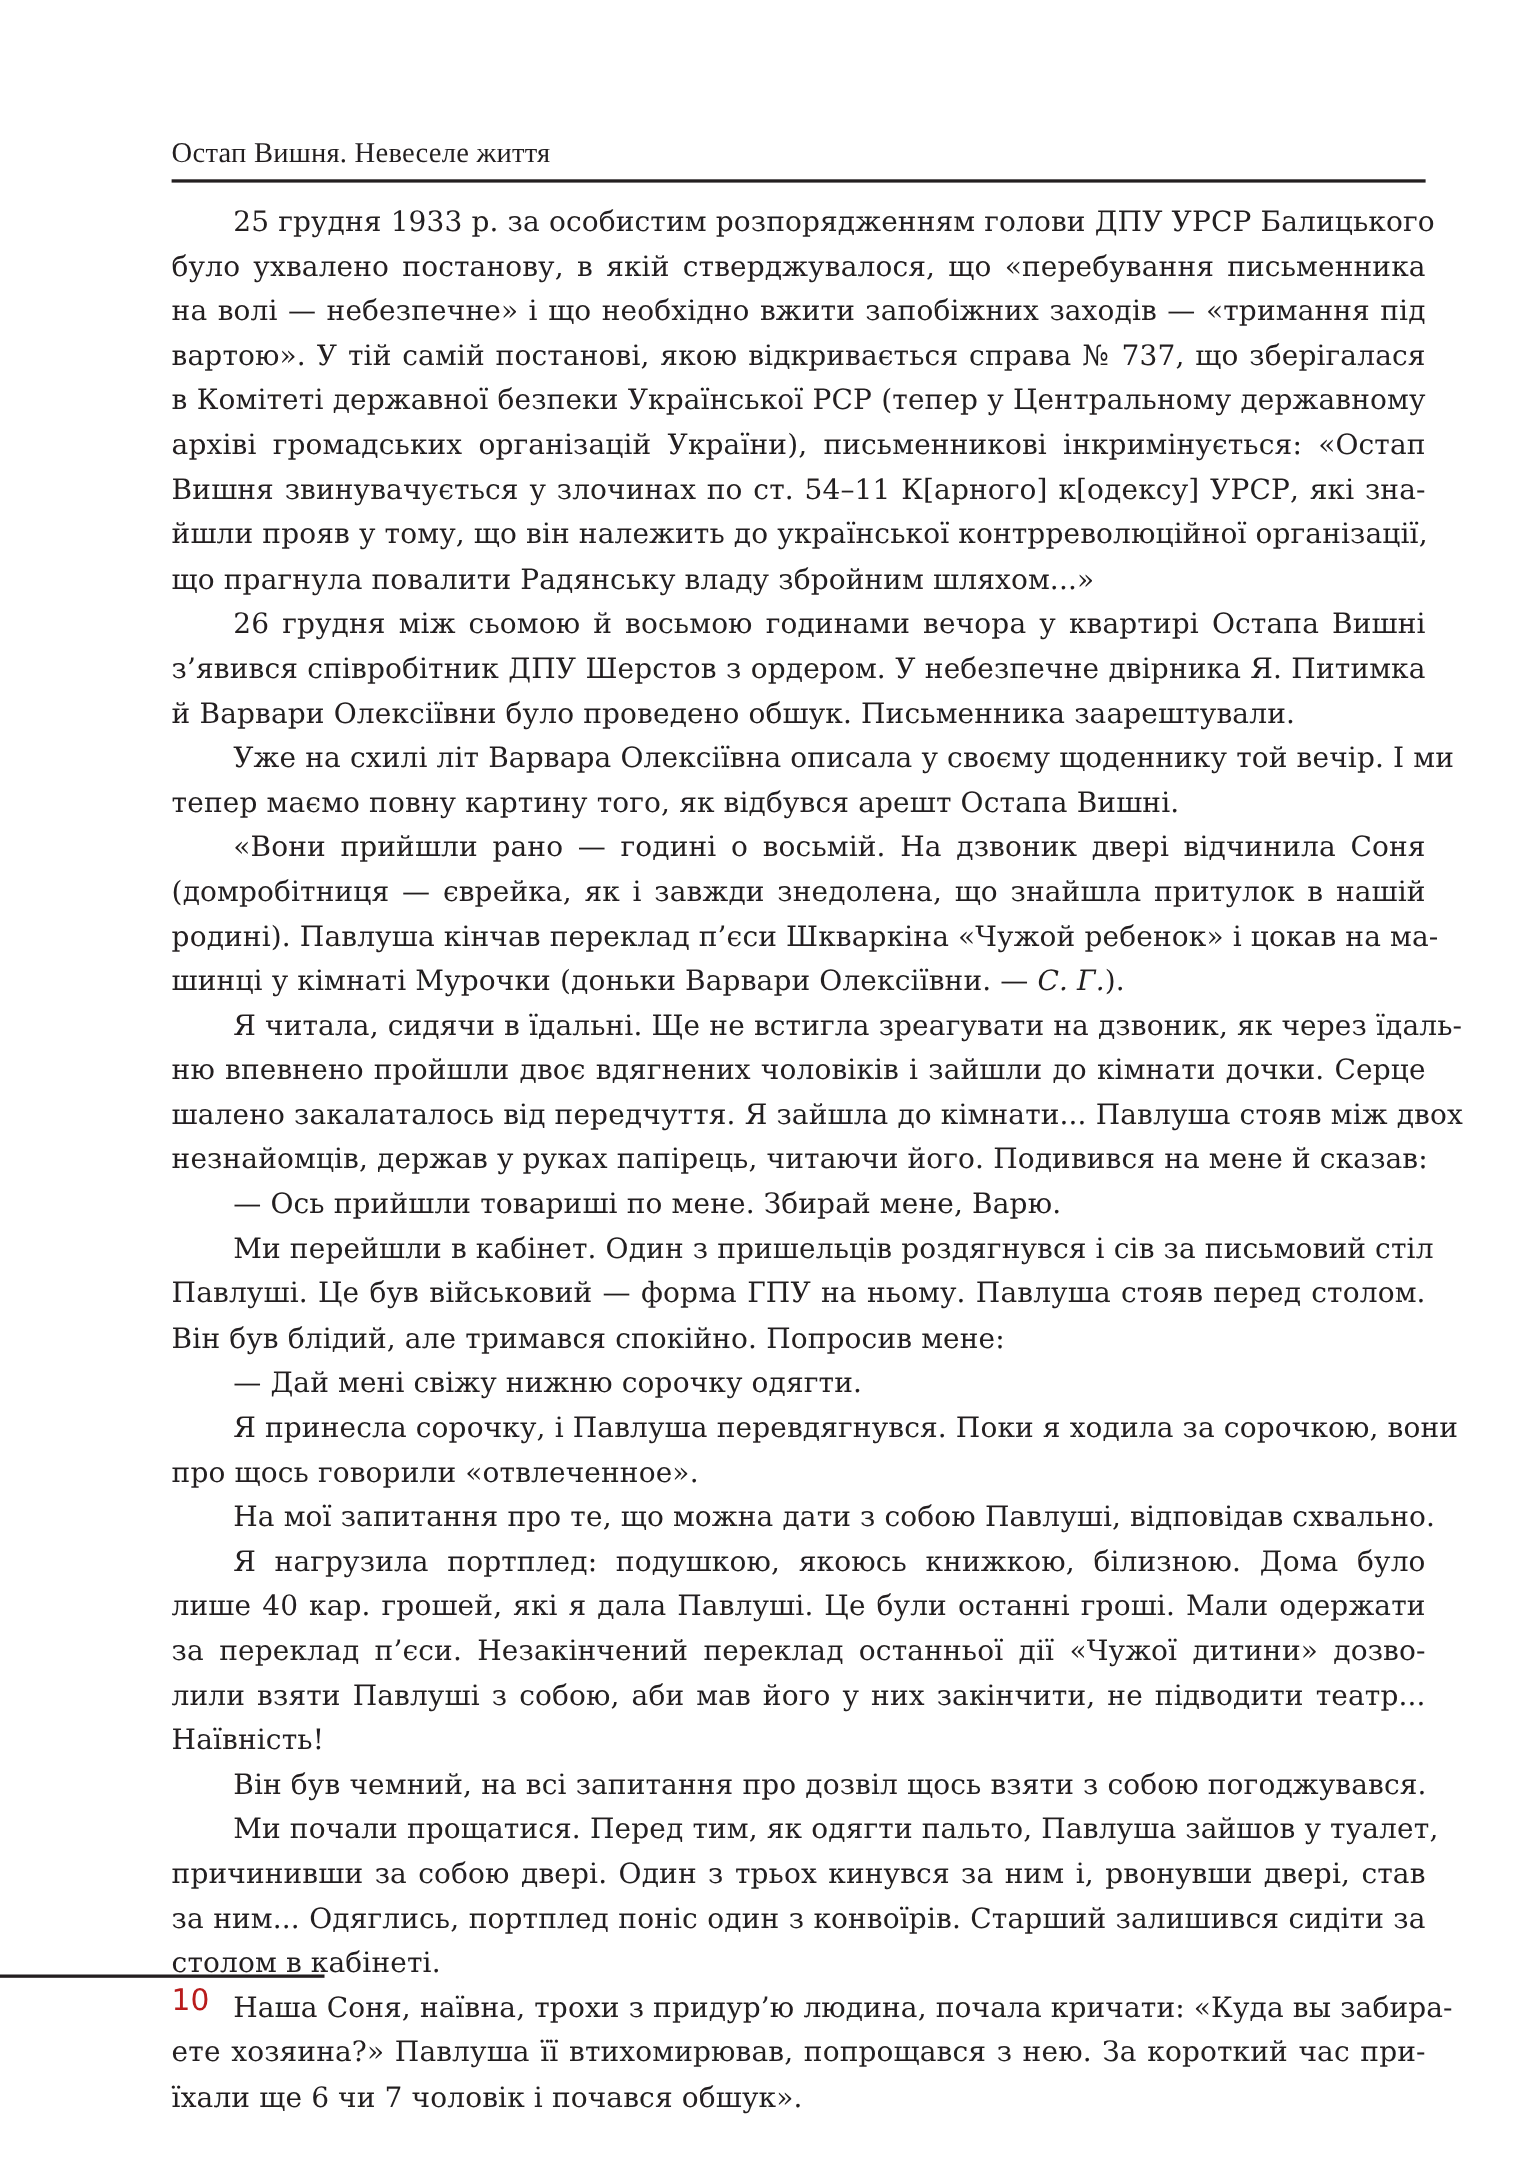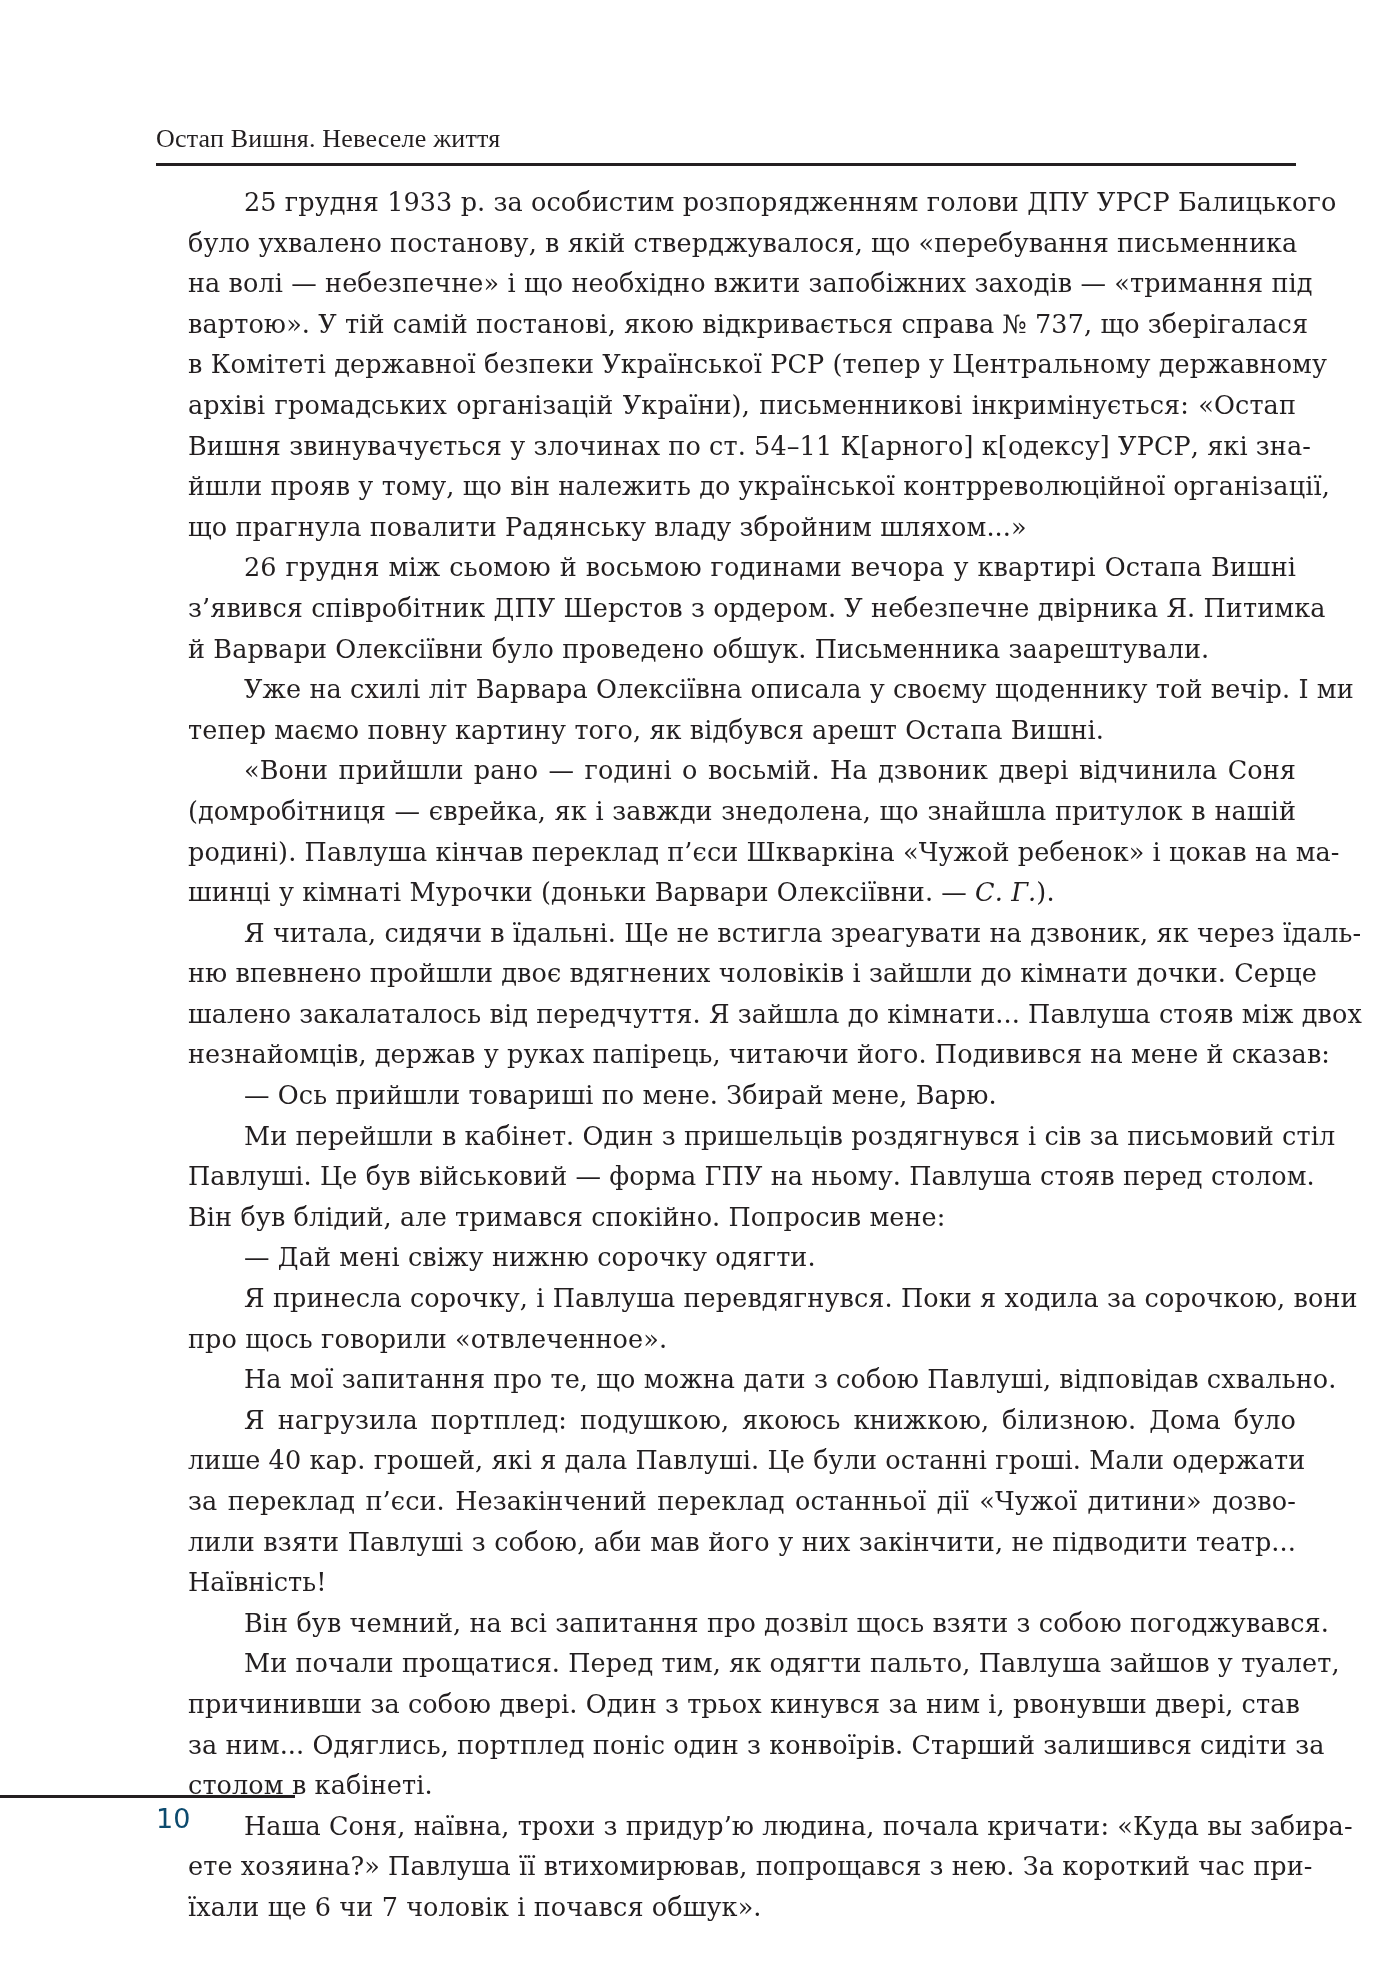--- a/index.html
+++ b/index.html
@@ -39,21 +39,20 @@
       width: 1140px;
     }
     .line {
       height: 40.6px;
       line-height: 40.6px;
       font-size: 25.5px;
       white-space: nowrap;
       text-align: justify;
       text-align-last: justify;
       letter-spacing: 0.1px;
-      margin-left: 32px;
     }
     .line.indent {
       padding-left: 56px;
     }
     .line.last {
       text-align-last: left;
     }
     .line em {
       font-style: italic;
     }
@@ -64,21 +63,21 @@
       width: 295px;
       height: 3px;
       background: #231f20;
     }
     .page-number {
       position: absolute;
       left: 156px;
       top: 1803px;
       font-family: "DejaVu Sans", "Liberation Sans", sans-serif;
       font-size: 27px;
-      color: #0c4a6e;
+      color: #b91c1c;
     }
   </style>
 </head>
 <body>
 
 <div class="running-head">Остап Вишня. Невеселе життя</div>
 <div class="head-rule"></div>
 
 <div class="body-text">
 

